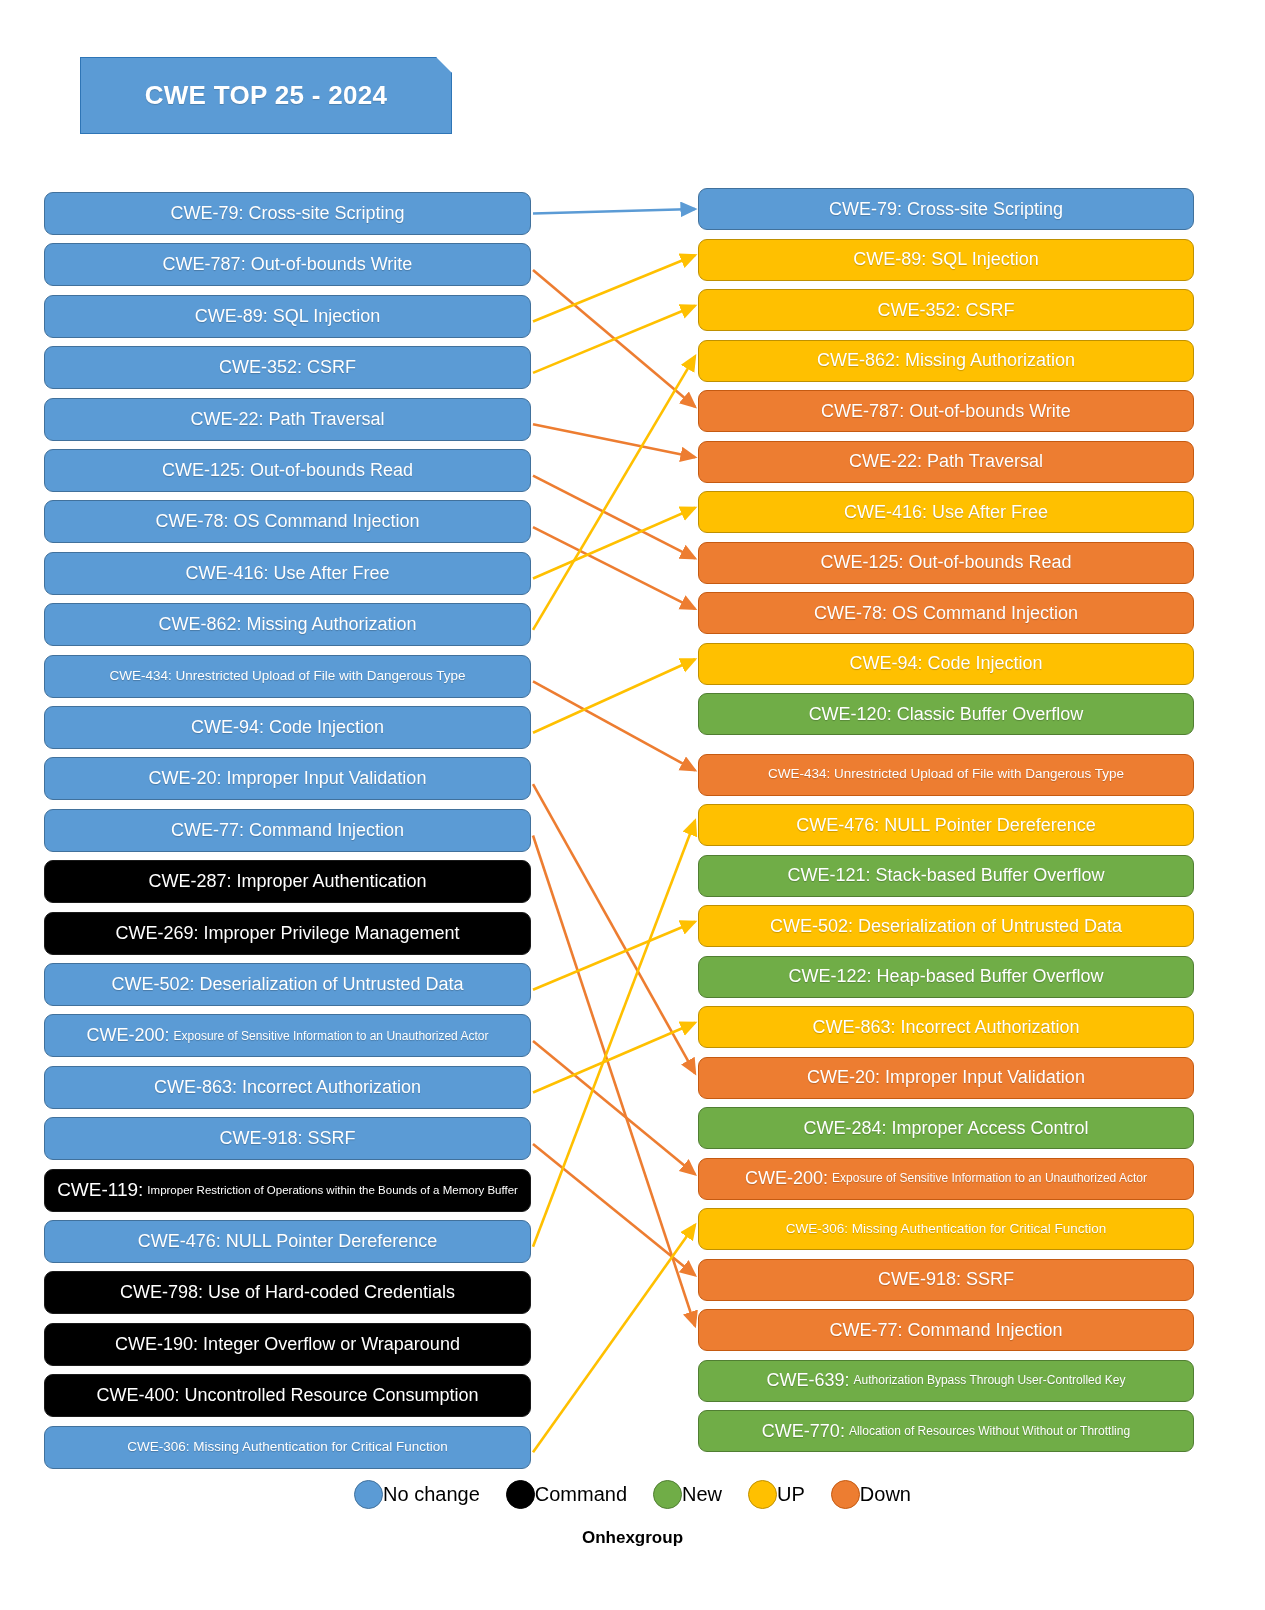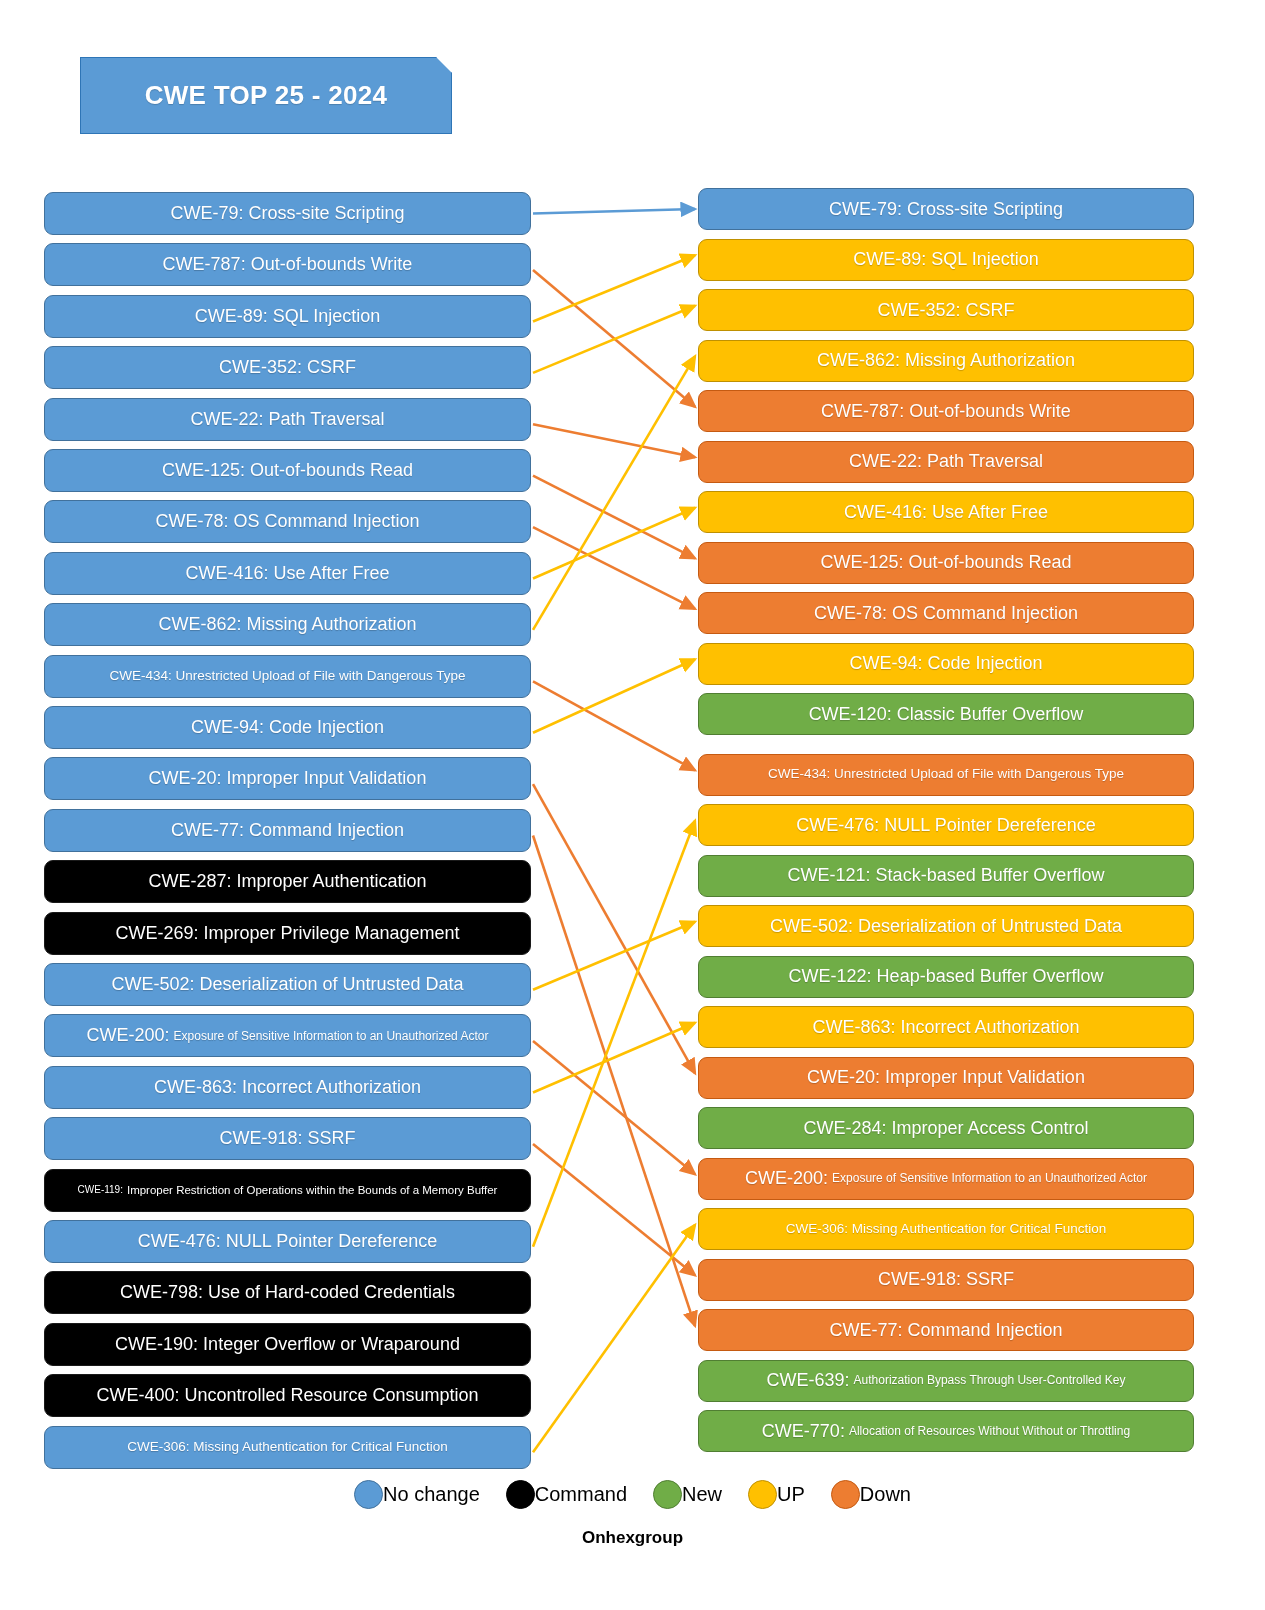--- a/index.html
+++ b/index.html
@@ -187,21 +187,21 @@
         <span class="code">CWE-200:</span>
         <span class="desc">Exposure of Sensitive Information to an Unauthorized Actor</span>
       </div>
       <div class="cwe-row c-nochange" style="top: 1065.8px; height: 43px; left: 0px; width: 100%;">
         <span class="lbl">CWE-863: Incorrect Authorization</span>
       </div>
       <div class="cwe-row c-nochange" style="top: 1117.2px; height: 43px; left: 0px; width: 100%;">
         <span class="lbl">CWE-918: SSRF</span>
       </div>
       <div class="cwe-row c-deleted xsmall" style="top: 1168.6px; height: 43px; left: 0px; width: 100%;">
-        <span class="code" style="font-size: 10px; text-align: center;">CWE-119:</span>
+        <span class="code" style="font-size: 19px; text-align: center;">CWE-119:</span>
         <span class="desc" style="font-size: 11.5px;">Improper Restriction of Operations within the Bounds of a Memory Buffer</span>
       </div>
       <div class="cwe-row c-nochange" style="top: 1220px; height: 43px; left: 0px; width: 100%;">
         <span class="lbl">CWE-476: NULL Pointer Dereference</span>
       </div>
       <div class="cwe-row c-deleted" style="top: 1271.4px; height: 43px; left: 0px; width: 100%;">
         <span class="lbl">CWE-798: Use of Hard-coded Credentials</span>
       </div>
       <div class="cwe-row c-deleted" style="top: 1322.8px; height: 43px; left: 0px; width: 100%;">
         <span class="lbl">CWE-190: Integer Overflow or Wraparound</span>

